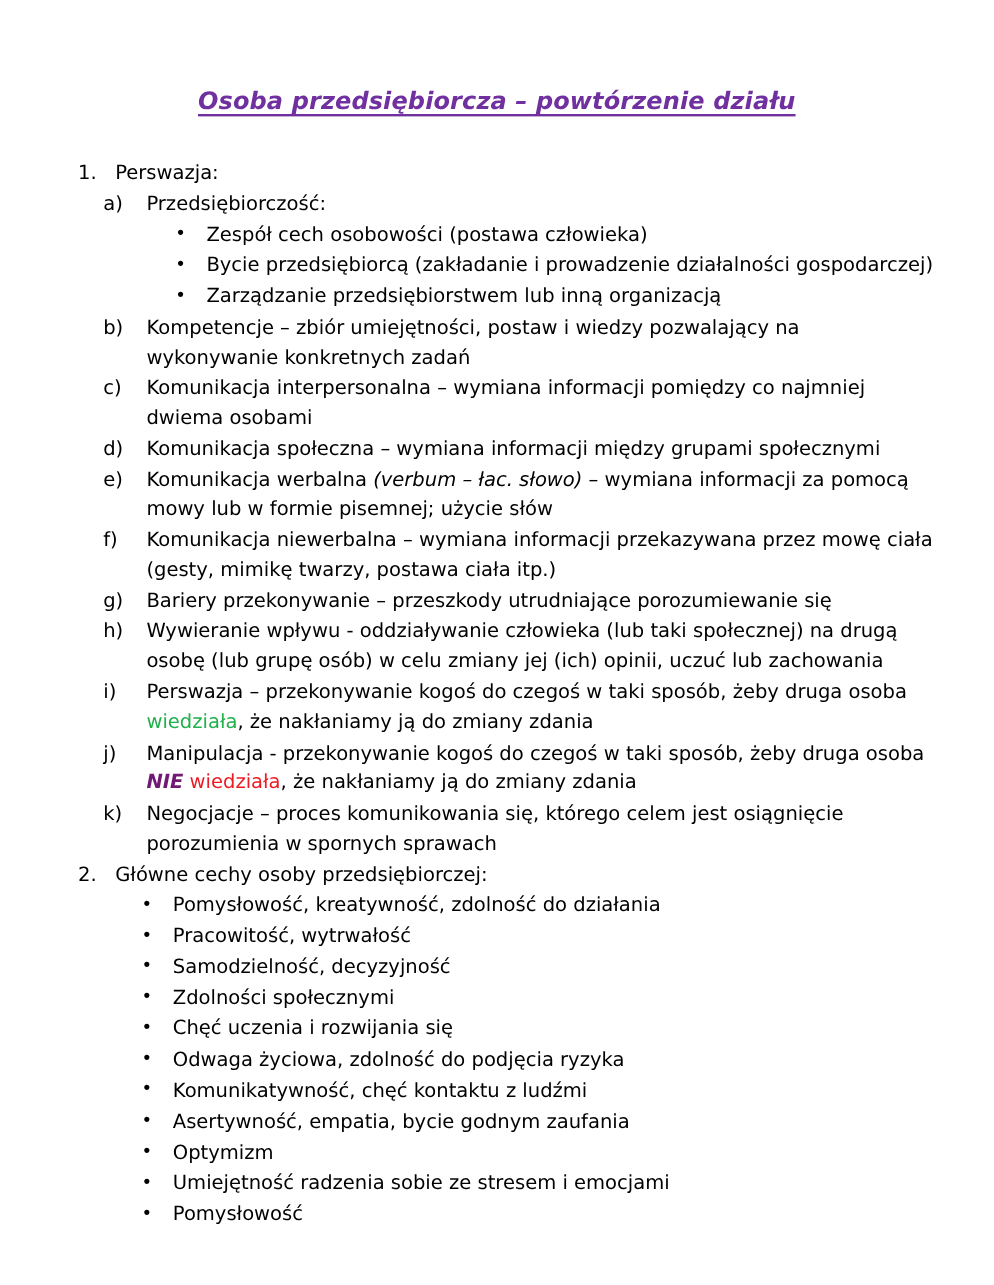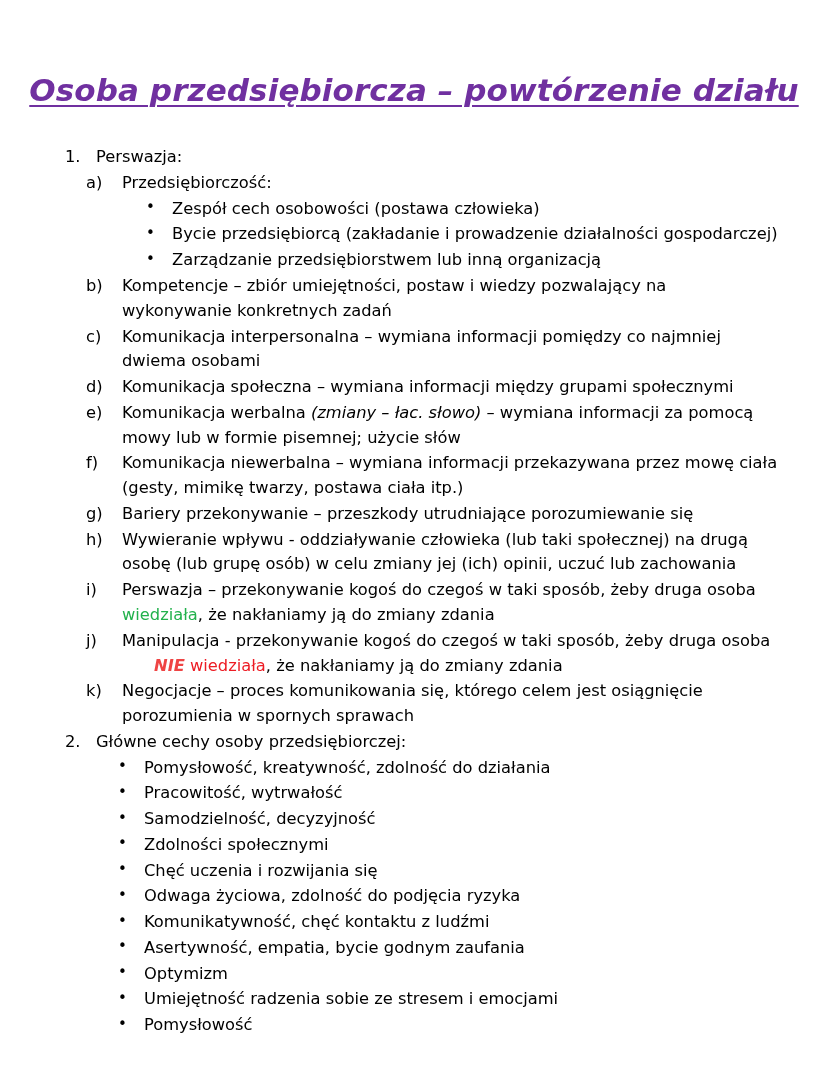--- a/index.html
+++ b/index.html
@@ -19,21 +19,21 @@
     background: #ffffff;
     overflow: hidden;
     box-sizing: border-box;
   }
 
   
   .doc-title {
     margin: 0;
     padding: 72px 0 0 0;
     text-align: center;
-    font-size: 31px;
+    font-size: 20px;
     font-weight: bold;
     font-style: italic;
     color: #7030a0;
     letter-spacing: 0.1px;
     line-height: 1.2;
   }
   .doc-title .title-text {
     text-decoration: underline;
     text-decoration-thickness: 1.6px;
     text-underline-offset: 4px;
@@ -110,24 +110,23 @@
   
   .level-alpha { margin-left: 30px; }
   .bullets-under-alpha { margin-left: 56px; margin-top: 1px; }
   .bullets-under-num { margin-left: 58px; margin-top: 1px; }
 
   
   .em-italic { font-style: italic; }
   .em-green  { color: #22b14c; }
   .em-red    { color: #ed1c24; }
   .em-red-strong {
-    color: #ef4444;
+    color: #701a75;
     font-weight: bold;
     font-style: italic;
-    margin-left: 32px;
   }
 </style>
 </head>
 <body>
 
 <div class="page">
 
   <h1 class="doc-title">
     <span class="title-text">Osoba przedsiębiorcza – powtórzenie działu</span>
   </h1>
@@ -170,21 +169,21 @@
         <span class="line-text">Komunikacja interpersonalna – wymiana informacji pomiędzy co najmniej dwiema osobami</span>
       </li>
 
       <li class="alpha-item">
         <span class="marker">d)</span>
         <span class="line-text">Komunikacja społeczna – wymiana informacji między grupami społecznymi</span>
       </li>
 
       <li class="alpha-item">
         <span class="marker">e)</span>
-        <span class="line-text"><span>Komunikacja werbalna </span><span class="em-italic">(zmiany – łac. słowo)</span><span> – wymiana informacji za pomocą mowy lub w formie pisemnej; użycie słów</span></span>
+        <span class="line-text"><span>Komunikacja werbalna </span><span class="em-italic">(verbum – łac. słowo)</span><span> – wymiana informacji za pomocą mowy lub w formie pisemnej; użycie słów</span></span>
       </li>
 
       <li class="alpha-item">
         <span class="marker">f)</span>
         <span class="line-text">Komunikacja niewerbalna – wymiana informacji przekazywana przez mowę ciała (gesty, mimikę twarzy, postawa ciała itp.)</span>
       </li>
 
       <li class="alpha-item">
         <span class="marker">g)</span>
         <span class="line-text">Bariery przekonywanie – przeszkody utrudniające porozumiewanie się</span>

